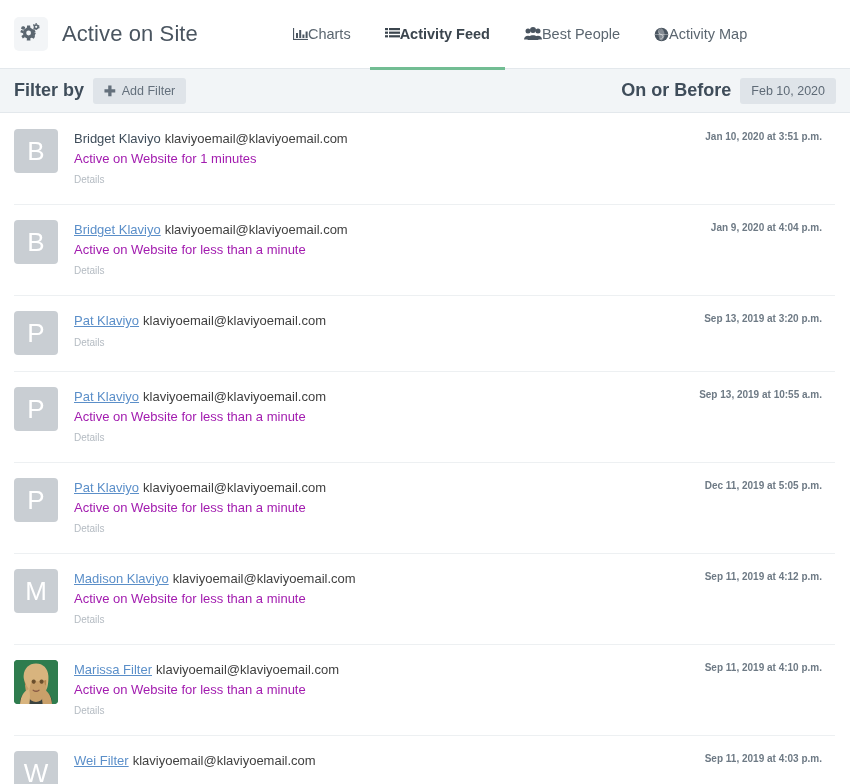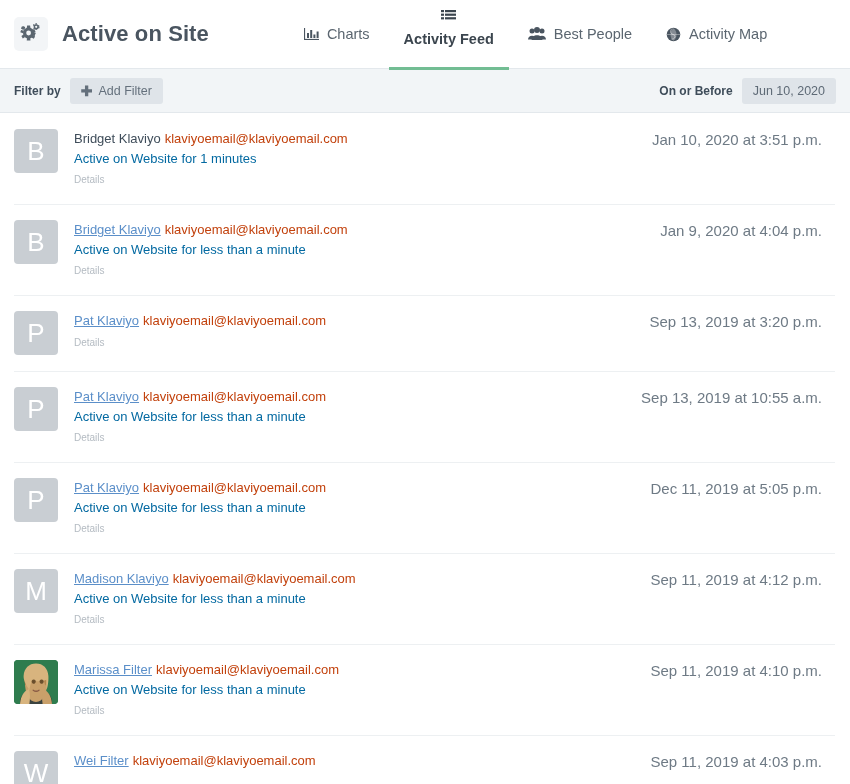--- a/index.html
+++ b/index.html
@@ -32,46 +32,45 @@
   }
   .brand-icon {
     width: 34px; height: 34px;
     border-radius: 5px;
     background: #f3f5f7;
     display: flex; align-items: center; justify-content: center;
   }
   .brand-icon svg { display: block; }
   .brand-title {
     font-size: 22px;
-    font-weight: 700;
+    font-weight: 400;
     color: #4a5560;
     letter-spacing: .1px;
     white-space: nowrap;
   }
 
   .nav-tabs {
     display: flex;
     align-items: stretch;
     height: 69px;
     margin-left: 78px;
   }
   .nav-tab {
     display: flex;
     align-items: center;
-    gap: 8px;
-    padding: 9px 17px;
+    padding: 0 17px;
     height: 69px;
     font-size: 14.5px;
     color: #5b6670;
     cursor: pointer;
     position: relative;
     white-space: nowrap;
   }
   .nav-tab .tab-ico { display: flex; align-items: center; color: #4a5560; }
-  .nav-tab.active { font-weight: bold; color: #3b454e; flex-direction: column; }
+  .nav-tab.active { font-weight: bold; color: #3b454e; }
   .nav-tab.active::after {
     content: "";
     position: absolute;
     left: 2px; right: 2px; bottom: -1px;
     height: 3px;
     background: #72bd93;
   }
 
   
   .filter-bar {
@@ -80,21 +79,21 @@
     border-bottom: 1px solid #e3e8ec;
     display: flex;
     align-items: center;
     padding: 0 14px;
   }
   .filter-left, .filter-right {
     display: flex; align-items: center; gap: 9px;
   }
   .filter-right { margin-left: auto; justify-content: center; }
   .filter-label {
-    font-size: 12px;
+    font-size: 18px;
     font-weight: bold;
     color: #3f4d5a;
     white-space: nowrap;
   }
   .chip {
     background: #dfe4e9;
     border-radius: 3px;
     font-size: 12.5px;
     color: #64707c;
     padding: 6px 11px;
@@ -156,46 +155,47 @@
     font-weight: normal;
     color: #3f4d5a;
     text-align: right;
   }
   .person.link {
     color: #5b8fc9;
     text-decoration: underline;
     cursor: pointer;
   }
   .email {
-    color: #c2410c;
+    color: #404040;
     font-weight: normal;
     margin-left: 4px;
     font-size: 13px;
   }
   .row-line2 {
     font-size: 13px;
     line-height: 18px;
-    color: #0369a1;
+    color: #a21caf;
     margin-bottom: 1px;
   }
   .row-details {
     font-size: 10px;
     line-height: 17px;
     color: #b4bbc2;
     cursor: pointer;
     display: inline-block;
   }
   .row-time {
     flex: 0 0 auto;
-    font-size: 15px;
+    font-size: 10px;
     color: #6e7a85;
     padding-top: 2px;
     padding-right: 14px;
     white-space: nowrap;
     text-align: right;
+    font-weight: bold;
   }
 </style>
 </head>
 <body>
 
 <div class="app-header">
   <div class="brand">
     <div class="brand-icon">
       <svg width="24" height="24" viewBox="0 0 24 24" aria-hidden="true">
         <g fill="#5b6670">
@@ -283,21 +283,21 @@
   <div class="filter-left">
     <span class="filter-label">Filter by</span>
     <span class="chip">
       <span class="plus">✚</span>
       <span>Add Filter</span>
     </span>
   </div>
   <div class="filter-right">
     <span class="filter-label">On or Before</span>
     <span class="chip date">
-      <span>Jun 10, 2020</span>
+      <span>Feb 10, 2020</span>
     </span>
   </div>
 </div>
 
 <div class="feed">
     <div class="feed-row">
       <div class="avatar">
         <span>B</span>
       </div>
       <div class="row-body"><div class="row-line1"><span class="person">Bridget Klaviyo</span><span class="email">klaviyoemail@klaviyoemail.com</span></div><div class="row-line2">Active on Website for 1 minutes</div><div class="row-details">Details</div></div>

